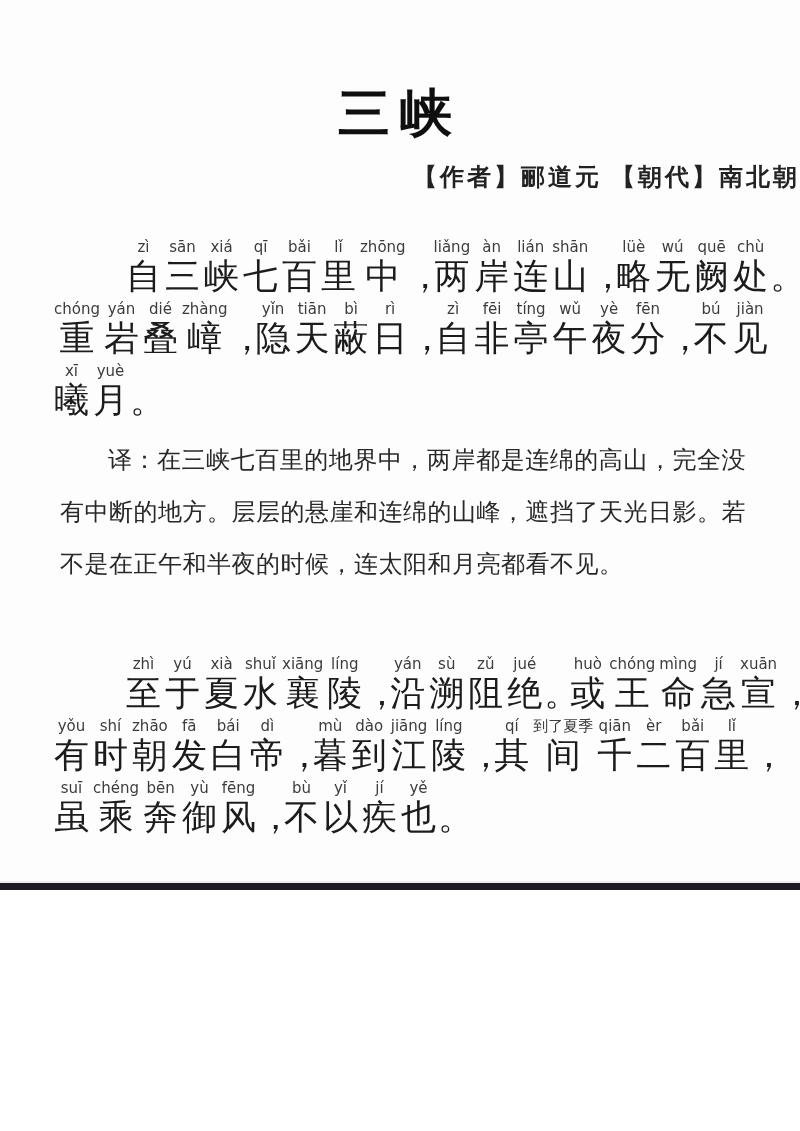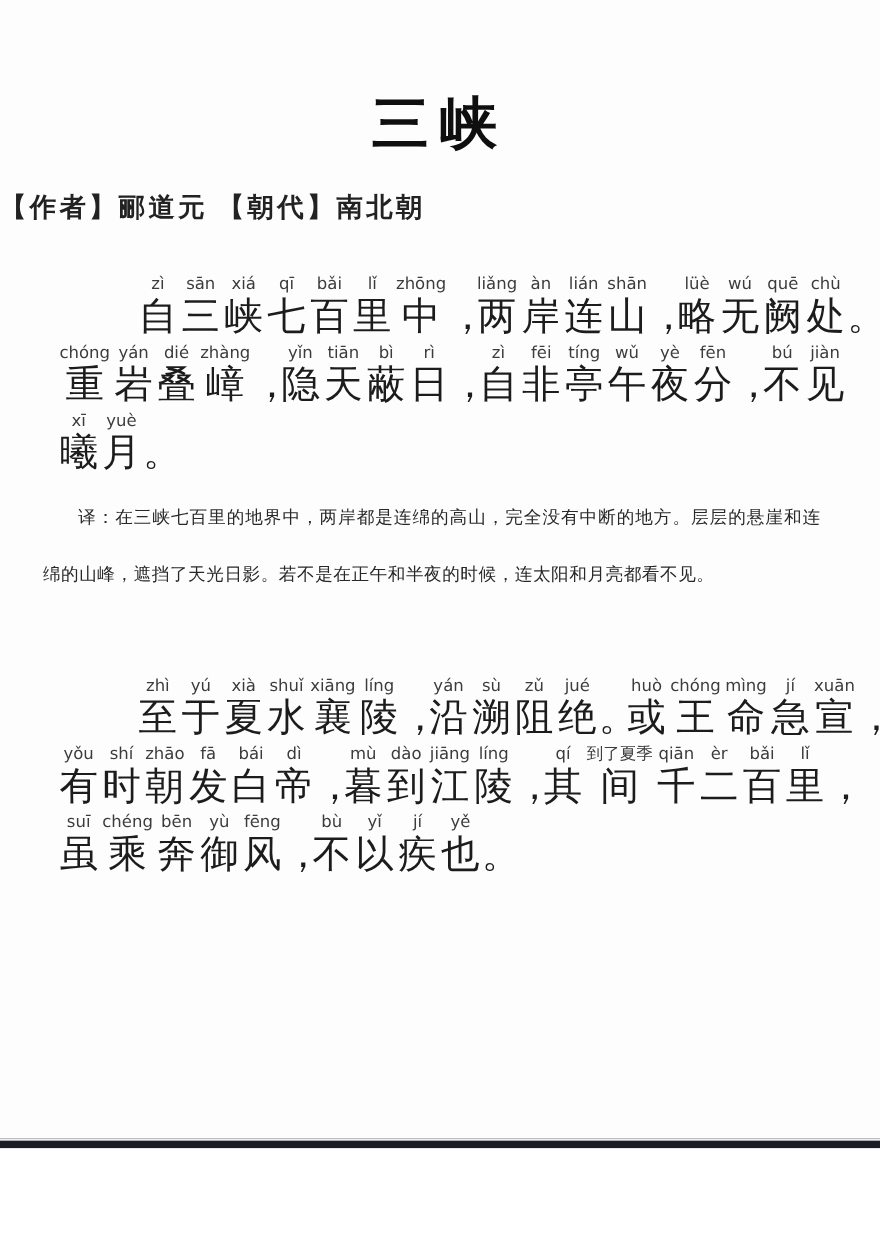--- a/index.html
+++ b/index.html
@@ -1,36 +1,36 @@
 <!DOCTYPE html>
 <html><head>
 <meta charset="utf-8">
 <style>
   * { margin:0; padding:0; box-sizing:border-box; }
   html,body { background:#ffffff; }
   .page {
     position:relative;
-    width:800px; height:1044px;
+    width:800px; height:890px;
     background:#fdfdfe;
     overflow:hidden;
     font-family:"Liberation Serif","DejaVu Serif",serif;
     color:#1f1f1f;
   }
   .title {
     padding-top:84px;
     text-align:center;
     font-size:52px;
     font-weight:bold;
     letter-spacing:10px;
     line-height:1.15;
     color:#0f0f0f;
   }
   .author {
-    margin-top:28px;
-    text-align:left;
+    margin-top:17px;
+    text-align:right;
     font-size:24px;
     font-weight:600;
     letter-spacing:3px;
     color:#222;
   }
   .verse { margin:46px 52px 0 52px; }
   .verse-2 { margin-top:66px; }
   .verse-line {
     display:flex;
     align-items:flex-end;
@@ -52,22 +52,22 @@
     color:#3c3c3c;
   }
   .han {
     font-size:35px;
     line-height:42px;
     color:#1c1c1c;
   }
   .pair.punct { width:24px; align-items:flex-start; margin:0; }
   .pair.punct .han { width:24px; }
   .translation {
-    margin:12px 54px 0 39px;
-    font-size:16px;
+    margin:12px 54px 0 60px;
+    font-size:24px;
     line-height:52px;
     text-align:justify;
     text-indent:2em;
     letter-spacing:0.5px;
     color:#282828;
   }
   .bottom-bar {
     position:absolute;
     left:0; right:0; bottom:0;
     height:9px;

